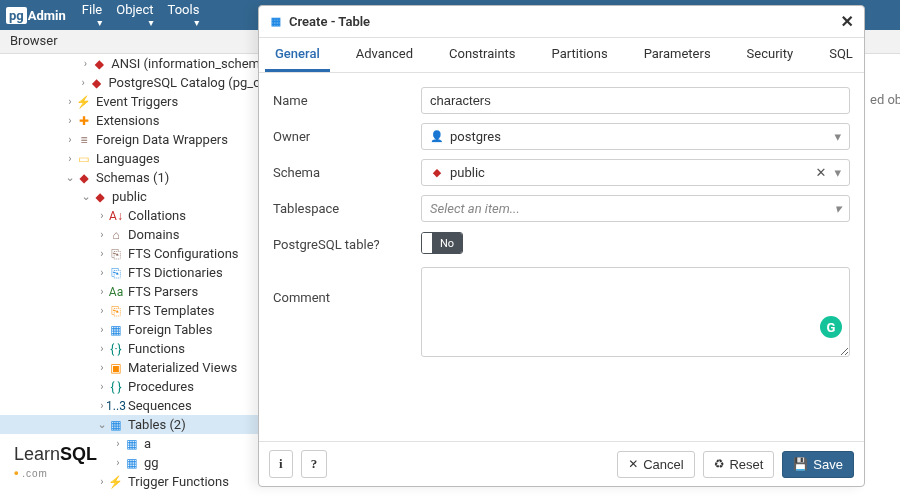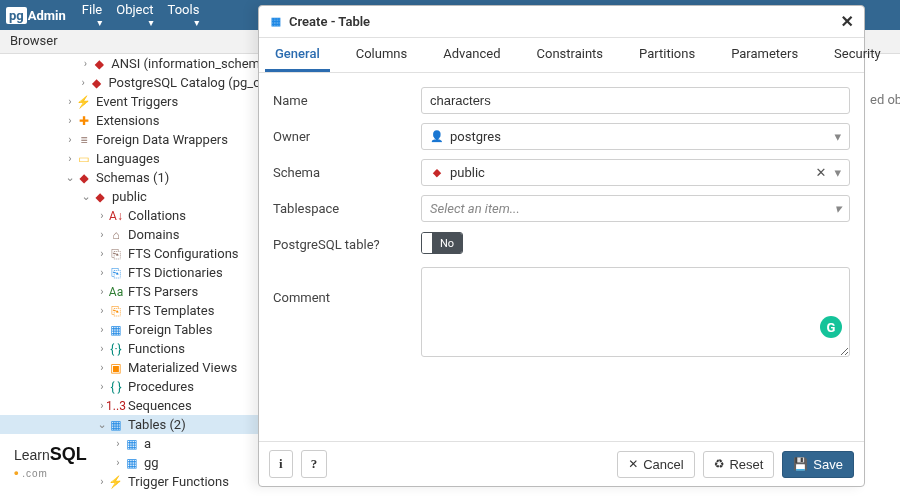--- a/index.html
+++ b/index.html
@@ -92,21 +92,21 @@
     font-size: 12px;
   }
   .indent { display:inline-block; }
   
   .watermark {
     position: absolute;
     left: 14px;
     bottom: 20px;
     font-family: Arial, sans-serif;
   }
-  .watermark .learn { font-weight: 300; font-size: 14px; color: #333; }
+  .watermark .learn { font-weight: 300; font-size: 18px; color: #333; }
   .watermark .sql { font-weight: 700; font-size: 18px; color: #111; }
   .watermark .dot { color: #f5a623; font-weight: bold; }
   .watermark .sub { font-size: 10px; color: #888; letter-spacing: 1px; }
   
   .bg-msg {
     position: absolute;
     left: 870px;
     top: 92px;
     color: #777;
     font-size: 13px;
@@ -397,21 +397,21 @@
     </div>
     <div class="tree-row">
       <span class="indent" style="width: 96px;"></span>
       <span class="caret">›</span>
       <span class="ticon" style="color: rgb(0, 137, 123);">{ }</span>
       <span>Procedures</span>
     </div>
     <div class="tree-row">
       <span class="indent" style="width: 96px;"></span>
       <span class="caret">›</span>
-      <span class="ticon" style="color: #b91c1c;">1..3</span>
+      <span class="ticon" style="color: #0c4a6e;">1..3</span>
       <span>Sequences</span>
     </div>
     <div class="tree-row selected">
       <span class="indent" style="width: 96px;"></span>
       <span class="caret">⌄</span>
       <span class="ticon" style="color: rgb(30, 136, 229);">▦</span>
       <span>Tables (2)</span>
     </div>
     <div class="tree-row">
       <span class="indent" style="width: 112px;"></span>
@@ -442,21 +442,20 @@
   <div class="modal-header">
     <span class="mh-left">
       <span class="mini-icon" style="color:#1e88e5">▦</span>
       <span>Create - Table</span>
     </span>
     <span class="close-x">✕</span>
   </div>
 
   <div class="tabbar" id="tabbar">
       <div class="tab active">General</div>
-      <div class="tab">Columns</div>
       <div class="tab">Advanced</div>
       <div class="tab">Constraints</div>
       <div class="tab">Partitions</div>
       <div class="tab">Parameters</div>
       <div class="tab">Security</div>
       <div class="tab">SQL</div>
     </div>
 
   <div class="form-body">
 

